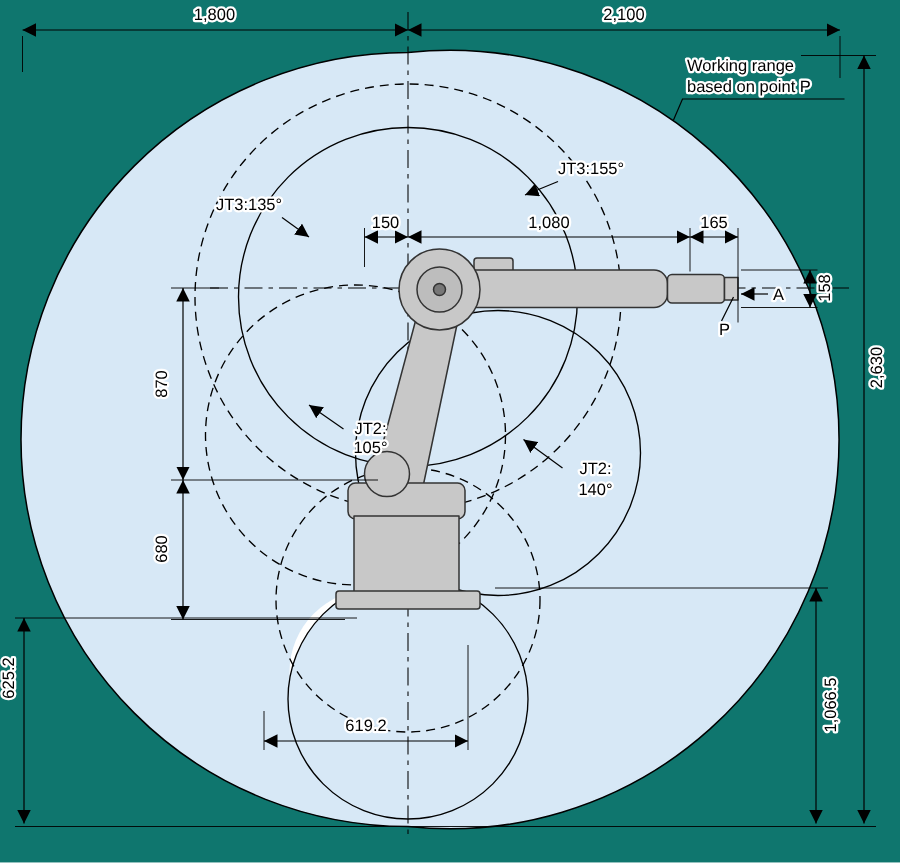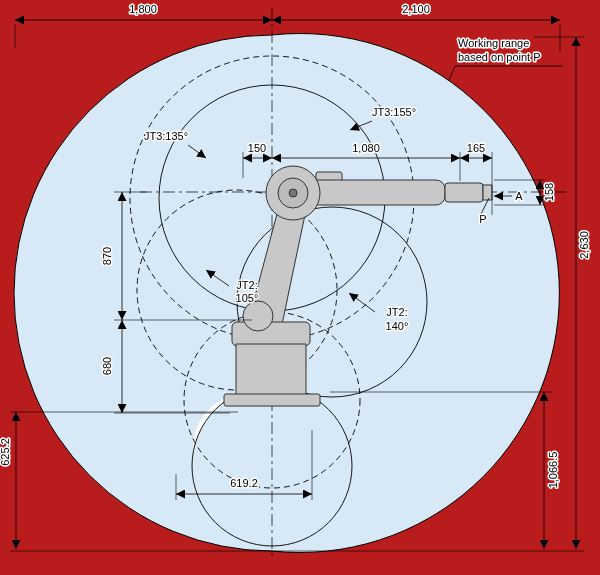--- a/index.html
+++ b/index.html
@@ -1,16 +1,16 @@
 <!DOCTYPE html>
 <html><head>
 <meta charset="utf-8">
 <style>
   html,body{margin:0;padding:0;background:#fff;}
-  #stage{position:relative;width:600px;height:575px;background:#b91c1c;overflow:hidden;
+  #stage{position:relative;width:600px;height:575px;background:#0f766e;overflow:hidden;
          font-family:"Liberation Sans",sans-serif;}
   svg{display:block;}
   text{font-family:"Liberation Sans",sans-serif;font-size:11px;fill:#000;
        stroke:#fff;stroke-width:3px;paint-order:stroke;stroke-linejoin:round;}
   .dim{stroke:#000;stroke-width:0.8;fill:none;}
   .ext{stroke:#000;stroke-width:0.6;fill:none;}
   .arc{stroke:#000;stroke-width:0.9;fill:none;}
   .dashed{stroke-dasharray:6 4;}
   .cline{stroke:#000;stroke-width:0.7;fill:none;stroke-dasharray:12 4 3 4;}
   .robot{stroke:#333;stroke-width:1;stroke-linejoin:round;}

